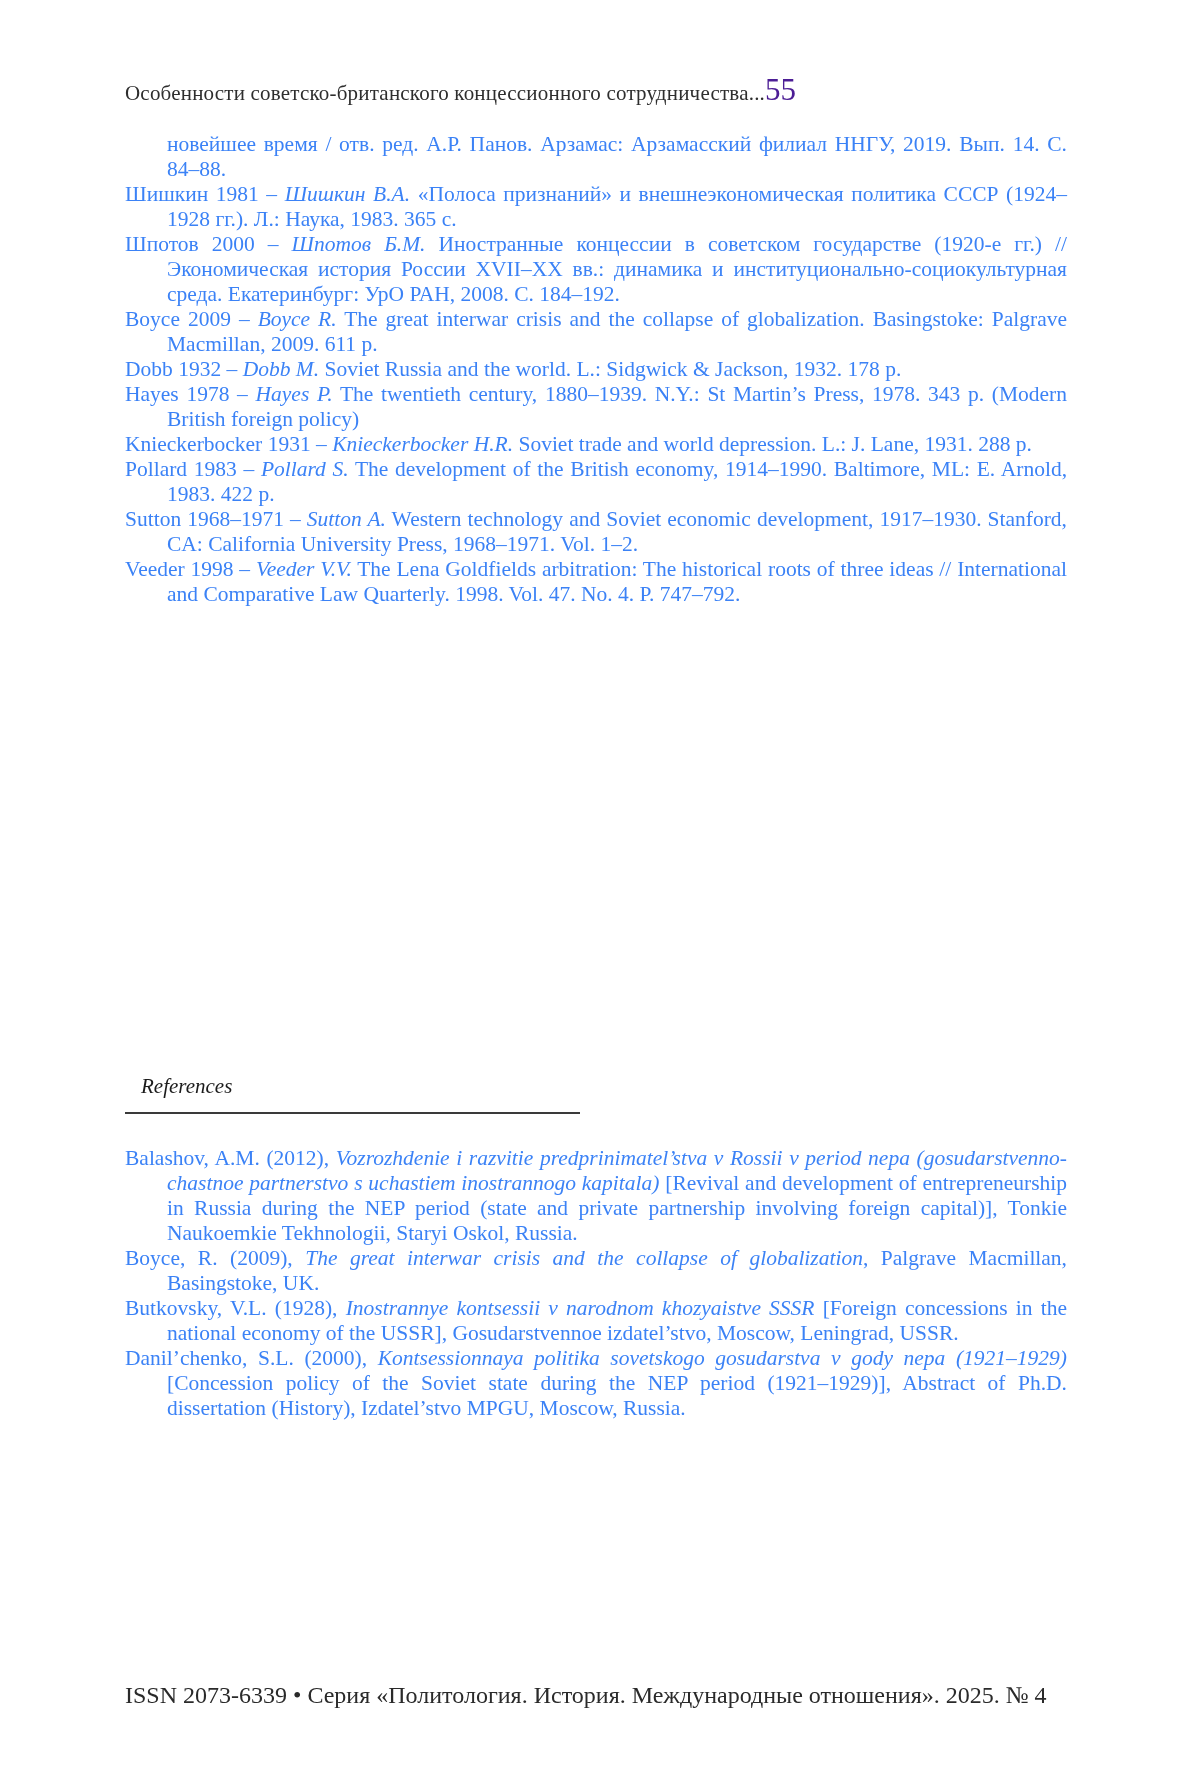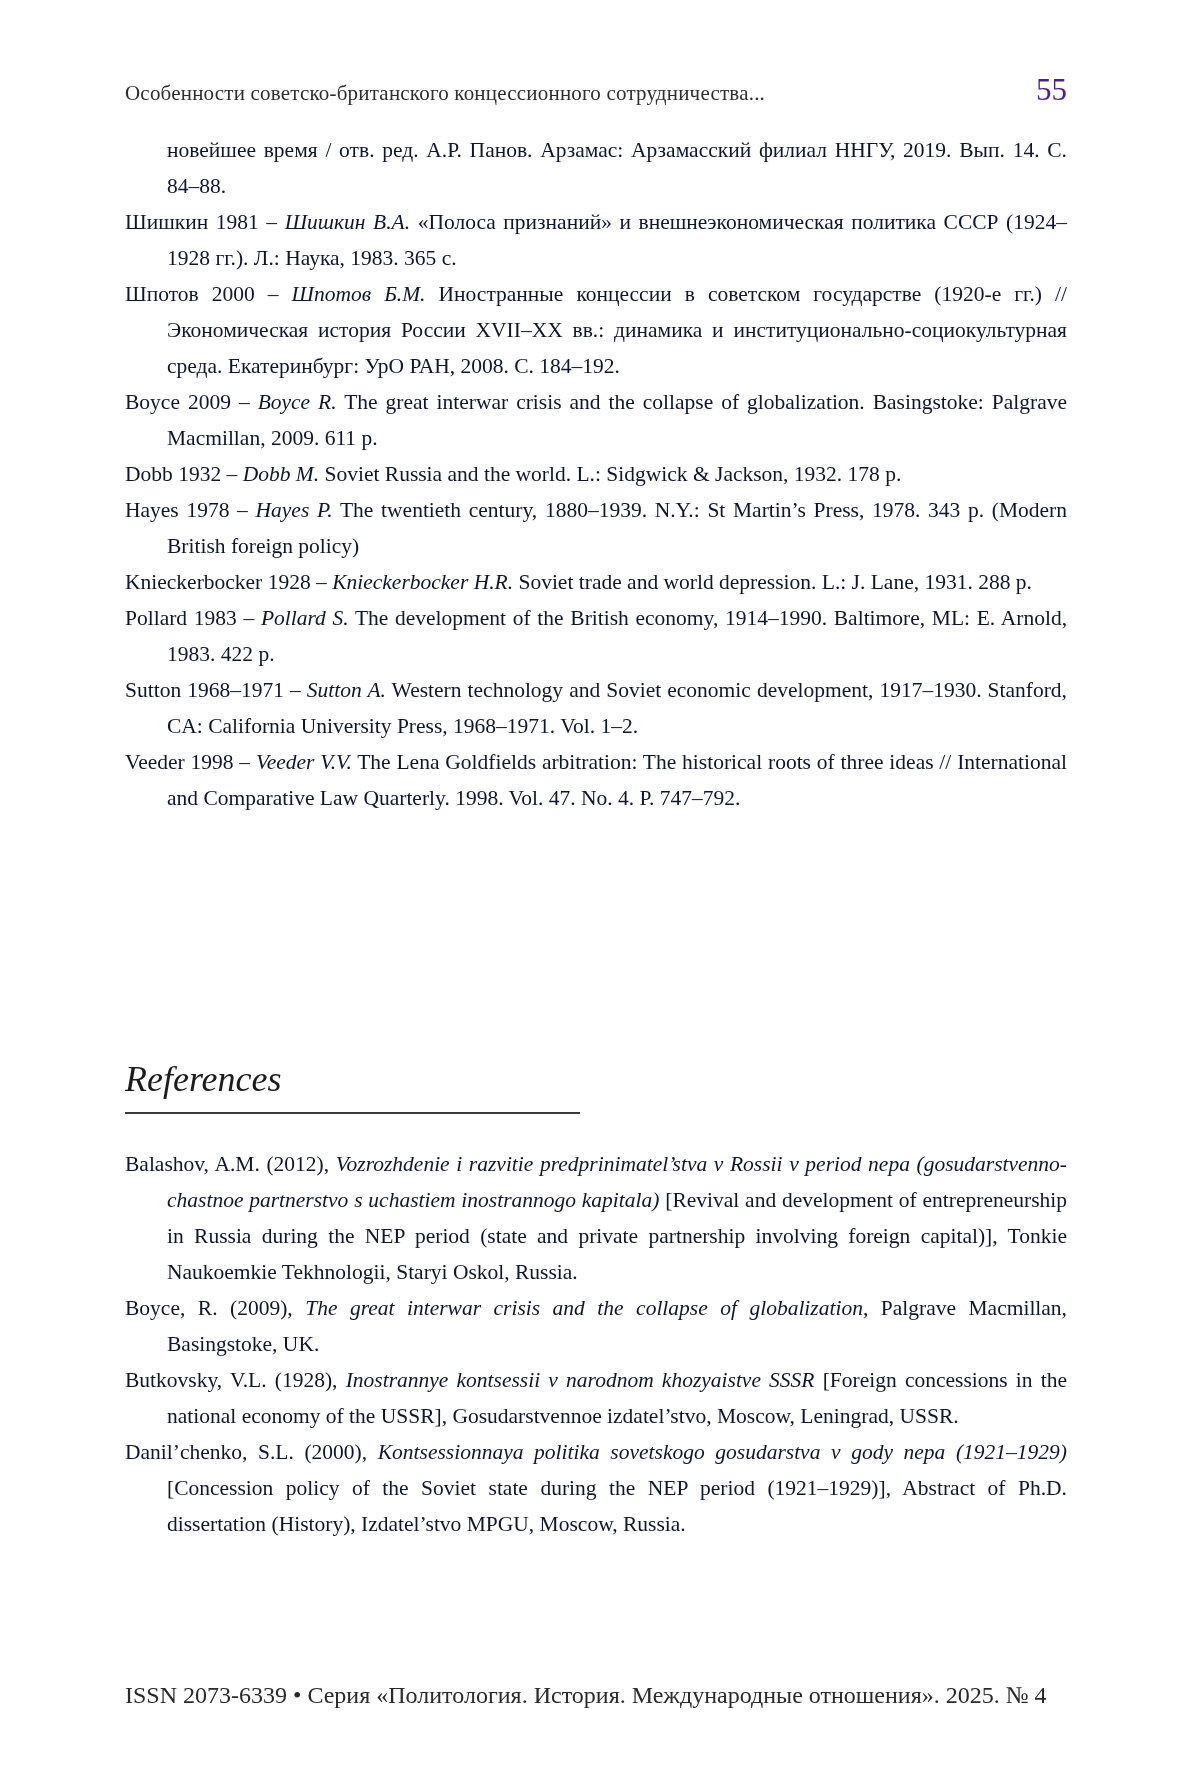--- a/index.html
+++ b/index.html
@@ -12,21 +12,20 @@
     color: #1c1c1c;
     overflow: hidden;
     margin: 0 auto;
   }
   .header {
     position: absolute;
     left: 125px;
     width: 942px;
     top: 72px;
     display: flex;
-    justify-content: space-between;
     align-items: baseline;
     color: #2e2e2e;
   }
   .running-title {
     font-size: 21px;
     letter-spacing: 0.2px;
   }
   .page-number {
     font-size: 31px;
     color: #4c1d95;
@@ -39,34 +38,34 @@
   }
   .refs {
     position: absolute;
     left: 125px;
     width: 942px;
     top: 1146px;
   }
   p.entry {
     margin: 0;
     font-size: 21.5px;
-    line-height: 36px;
+    line-height: 25px;
     text-align: justify;
     text-indent: -42px;
     padding-left: 42px;
-    color: #0f172a;
+    color: #3b82f6;
   }
   p.entry.continuation { text-indent: 0; }
   .it { font-style: italic; }
   .refs-heading {
     position: absolute;
     left: 125px;
     top: 1058px;
-    margin: 0;
-    font-size: 36px;
+    margin: 16px;
+    font-size: 21px;
     font-style: italic;
     font-weight: normal;
     color: #1c1c1c;
   }
   .refs-rule {
     position: absolute;
     left: 125px;
     top: 1112px;
     width: 455px;
     height: 0;
@@ -92,21 +91,21 @@
     <span class="page-number">55</span>
   </div>
 
   <div class="biblio">
       <p class="entry continuation"><span>новейшее время / отв. ред. А.Р. Панов. Арзамас: Арзамасский филиал ННГУ, 2019. Вып. 14. С. 84–88.</span></p>
       <p class="entry"><span>Шишкин 1981 – </span><span class="it">Шишкин В.А.</span><span> «Полоса признаний» и внешнеэкономическая политика СССР (1924–1928 гг.). Л.: Наука, 1983. 365 с.</span></p>
       <p class="entry"><span>Шпотов 2000 – </span><span class="it">Шпотов Б.М.</span><span> Иностранные концессии в советском государстве (1920-е гг.) // Экономическая история России XVII–XX вв.: динамика и институционально-социокультурная среда. Екатеринбург: УрО РАН, 2008. С. 184–192.</span></p>
       <p class="entry"><span>Boyce 2009 – </span><span class="it">Boyce R.</span><span> The great interwar crisis and the collapse of globalization. Basingstoke: Palgrave Macmillan, 2009. 611 p.</span></p>
       <p class="entry"><span>Dobb 1932 – </span><span class="it">Dobb M.</span><span> Soviet Russia and the world. L.: Sidgwick &amp; Jackson, 1932. 178 p.</span></p>
       <p class="entry"><span>Hayes 1978 – </span><span class="it">Hayes P.</span><span> The twentieth century, 1880–1939. N.Y.: St Martin’s Press, 1978. 343 p. (Modern British foreign policy)</span></p>
-      <p class="entry"><span>Knieckerbocker 1928 – </span><span class="it">Knieckerbocker H.R.</span><span> Soviet trade and world depression. L.: J. Lane, 1931. 288 p.</span></p>
+      <p class="entry"><span>Knieckerbocker 1931 – </span><span class="it">Knieckerbocker H.R.</span><span> Soviet trade and world depression. L.: J. Lane, 1931. 288 p.</span></p>
       <p class="entry"><span>Pollard 1983 – </span><span class="it">Pollard S.</span><span> The development of the British economy, 1914–1990. Baltimore, ML: E. Arnold, 1983. 422 p.</span></p>
       <p class="entry"><span>Sutton 1968–1971 – </span><span class="it">Sutton A.</span><span> Western technology and Soviet economic development, 1917–1930. Stanford, CA: California University Press, 1968–1971. Vol. 1–2.</span></p>
       <p class="entry"><span>Veeder 1998 – </span><span class="it">Veeder V.V.</span><span> The Lena Goldfields arbitration: The historical roots of three ideas // International and Comparative Law Quarterly. 1998. Vol. 47. No. 4. P. 747–792.</span></p>
     </div>
 
   <h2 class="refs-heading">References</h2>
 
   <div class="refs-rule"></div>
 
   <div class="refs">

